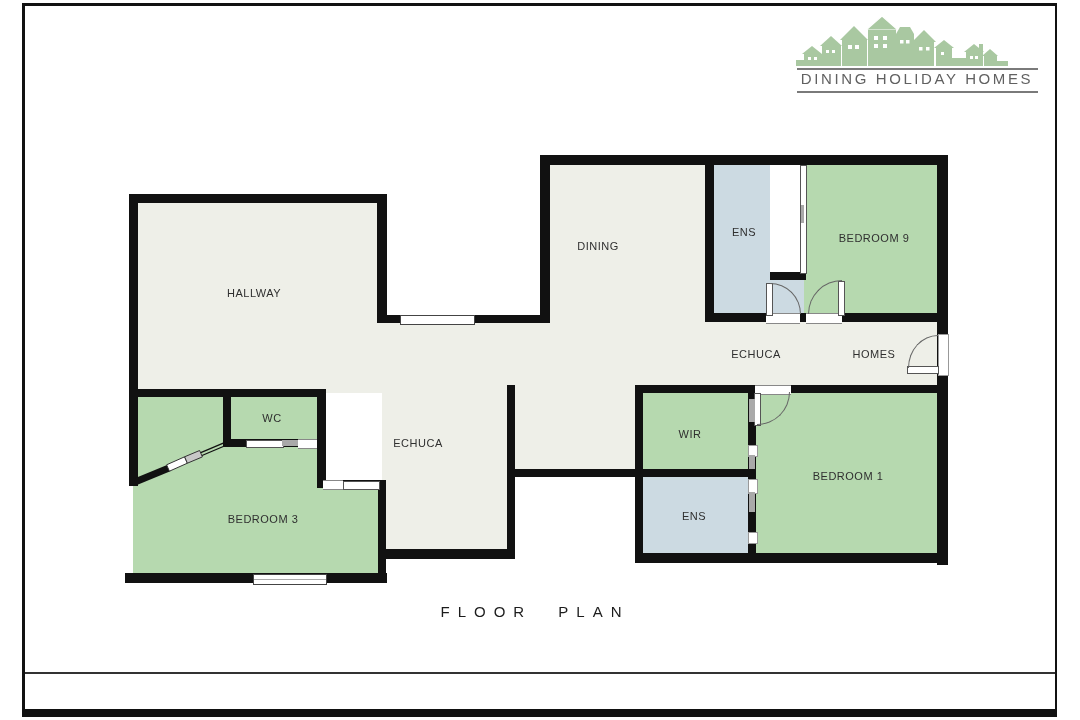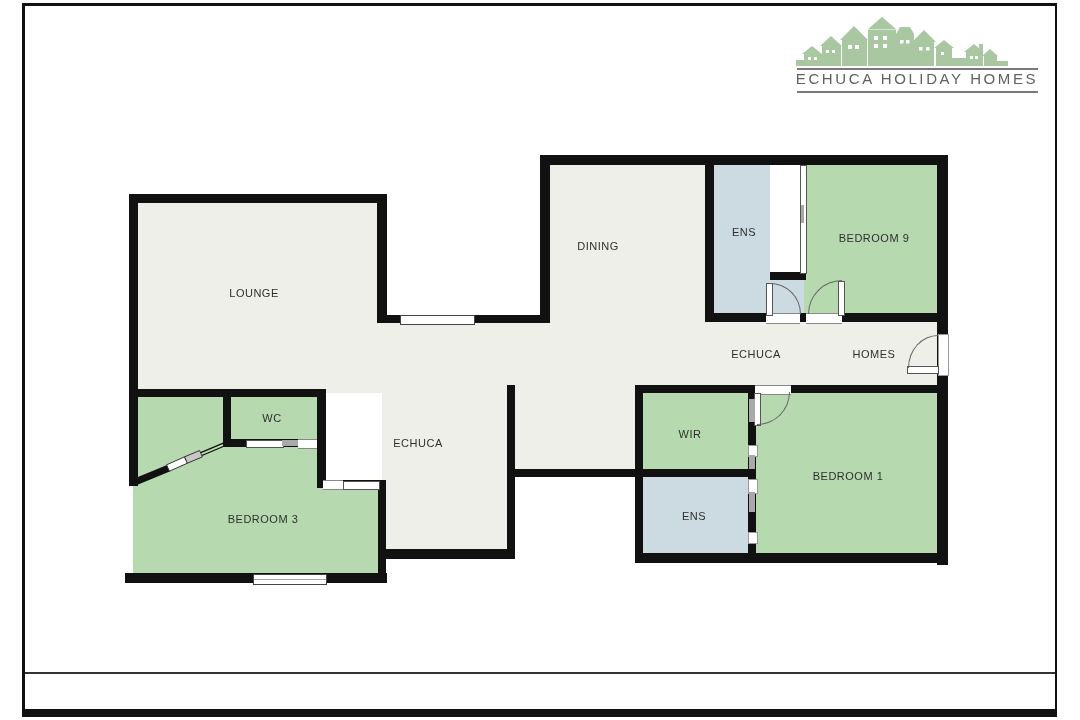--- a/index.html
+++ b/index.html
@@ -88,21 +88,21 @@
         <rect x="104" y="26" width="3.5" height="3.5"></rect>
           <rect x="110" y="26" width="3.5" height="3.5"></rect>
         <rect x="123" y="33" width="3.5" height="3.5"></rect>
           <rect x="130" y="33" width="3.5" height="3.5"></rect>
         <rect x="145" y="38" width="3" height="3"></rect>
         <rect x="174" y="42" width="3" height="3"></rect>
           <rect x="179" y="42" width="3" height="3"></rect>
       </g>
     </svg>
     <div class="logo-line" style="top:68px;"></div>
-    <div class="logo-text">ECHUCA HOLIDAY HOMES</div>
+    <div class="logo-text">DINING HOLIDAY HOMES</div>
     <div class="logo-line" style="top:91px;"></div>
   </div>
 
   <div id="plan" class="abs" style="left:0;top:0;width:1080px;height:720px;">
       <div class="fill c" style="left: 133px; top: 198px; width: 249px; height: 195px;"></div>
       <div class="fill c" style="left: 545px; top: 160px; width: 169px; height: 162px;"></div>
       <div class="fill c" style="left: 382px; top: 318px; width: 566px; height: 74px;"></div>
       <div class="fill c" style="left: 382px; top: 322px; width: 133px; height: 235px;"></div>
       <div class="fill c" style="left: 510px; top: 392px; width: 133px; height: 82px;"></div>
       <div class="fill b" style="left: 227px; top: 393px; width: 95px; height: 50px;"></div>
@@ -170,26 +170,27 @@
     </div>
 
   <svg class="abs" style="left:125px;top:435px;" width="110" height="55" viewBox="0 0 110 55">
     <line x1="10" y1="47" x2="44" y2="33" stroke="#111" stroke-width="7"></line>
     <polygon points="44.4,36.2 41.6,29.8 59.6,21.8 62.4,28.2" fill="#ffffff" stroke="#333" stroke-width="1"></polygon>
     <polygon points="62.4,28.2 59.6,21.8 74.6,15.5 77.4,21.9" fill="#c8c8c8" stroke="#333" stroke-width="1"></polygon>
     <line x1="77" y1="20.5" x2="103" y2="9.5" stroke="#111" stroke-width="1.3"></line>
     <line x1="75.8" y1="17.6" x2="101.8" y2="6.6" stroke="#111" stroke-width="1.3"></line>
   </svg>
 
-  <div class="rlabel" style="left:254px;top:293px;">LOUNGE</div>
+  <div class="rlabel" style="left:254px;top:293px;">HALLWAY</div>
   <div class="rlabel" style="left:598px;top:246px;">DINING</div>
   <div class="rlabel" style="left:744px;top:232px;">ENS</div>
   <div class="rlabel" style="left:874px;top:238px;">BEDROOM 9</div>
   <div class="rlabel" style="left:756px;top:354px;">ECHUCA</div>
   <div class="rlabel" style="left:874px;top:354px;">HOMES</div>
   <div class="rlabel" style="left:272px;top:418px;">WC</div>
   <div class="rlabel" style="left:418px;top:443px;">ECHUCA</div>
   <div class="rlabel" style="left:690px;top:434px;">WIR</div>
   <div class="rlabel" style="left:848px;top:476px;">BEDROOM 1</div>
   <div class="rlabel" style="left:694px;top:516px;">ENS</div>
   <div class="rlabel" style="left:254px;top:519px;margin-left:9px;">BEDROOM 3</div>
 
+  <div class="plan-title" style="left:535px;top:611px;">FLOOR PLAN</div>
 </div>
 
 </body></html>

